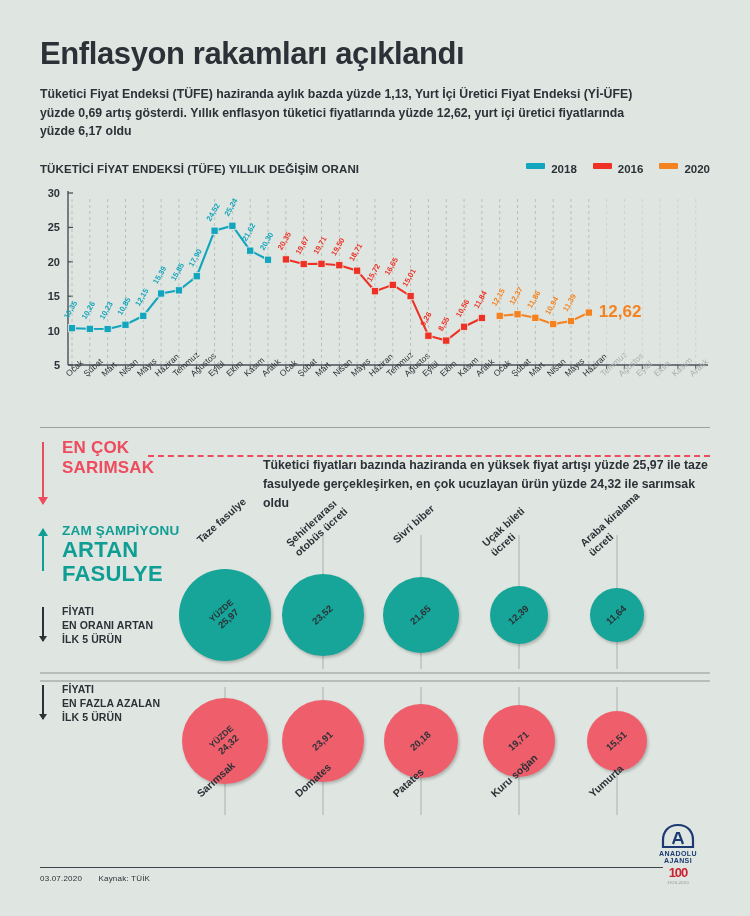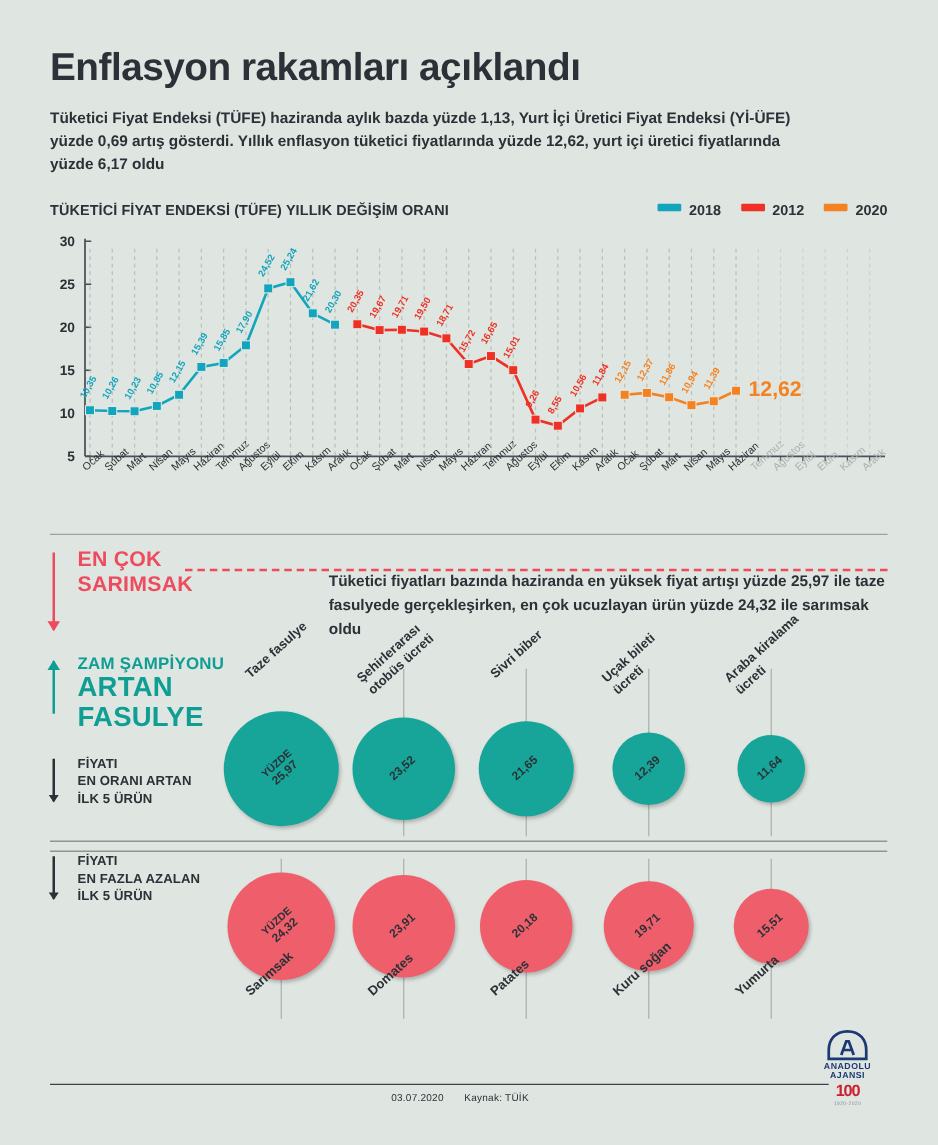--- a/index.html
+++ b/index.html
@@ -76,21 +76,21 @@
             box-shadow: 1.5px 2px 3px rgba(0,0,0,0.22); }
   .circle-text { transform: rotate(-42deg); text-align:center; font-size: 9.5px;
                  font-weight: bold; color:#2b3137; line-height:1.15; }
   .circle-text .yz { display:block; font-size: 8.5px; }
   .prod-name { position:absolute; font-size: 10.5px; font-weight: 600; color:#2b3137;
                transform: rotate(-42deg); transform-origin: left bottom; white-space: nowrap; line-height:1.25;}
 
   
   .footer { position: absolute; left: 40px; bottom: 28px; width: 670px; }
   .footer-rule { height: 1.5px; background: #3d444c; width: 623px; }
-  .footer-txt { font-size: 8px; color: #2b3137; margin-top: 6px; letter-spacing:0.2px;text-align:center; }
+  .footer-txt { font-size: 8px; color: #2b3137; margin-top: 6px; letter-spacing:0.2px; }
   .footer-txt span { margin-right: 14px; }
   .logo { position:absolute; right:0; bottom:-2px; text-align:center; width: 64px; }
   .logo-aa { font-size: 7px; font-weight:bold; color:#1b3a73; letter-spacing:0.4px; margin-top:1px;}
   .logo-100 { font-size: 13px; font-weight:bold; color:#cc2030; letter-spacing:-1px; margin-top:1px;}
   .logo-sub { font-size: 4px; color:#8a8f96; letter-spacing:0.3px; }
 </style>
 </head>
 <body>
 
 <div class="page">
@@ -100,21 +100,21 @@
 
   <div class="chart-head">
     <div class="chart-title">TÜKETİCİ FİYAT ENDEKSİ (TÜFE) YILLIK DEĞİŞİM ORANI</div>
     <div class="legend" id="legend-host">
         <div class="legend-item">
           <span class="legend-swatch" style="background:#13a5bd"></span>
           <span class="legend-label">2018</span>
         </div>
         <div class="legend-item">
           <span class="legend-swatch" style="background:#ee3124"></span>
-          <span class="legend-label">2012</span>
+          <span class="legend-label">2016</span>
         </div>
         <div class="legend-item">
           <span class="legend-swatch" style="background:#f58220"></span>
           <span class="legend-label">2020</span>
         </div>
       </div>
   </div>
 
   <div class="chart-wrap">
     <svg class="chart-svg" id="chart-svg" width="670" height="240">

